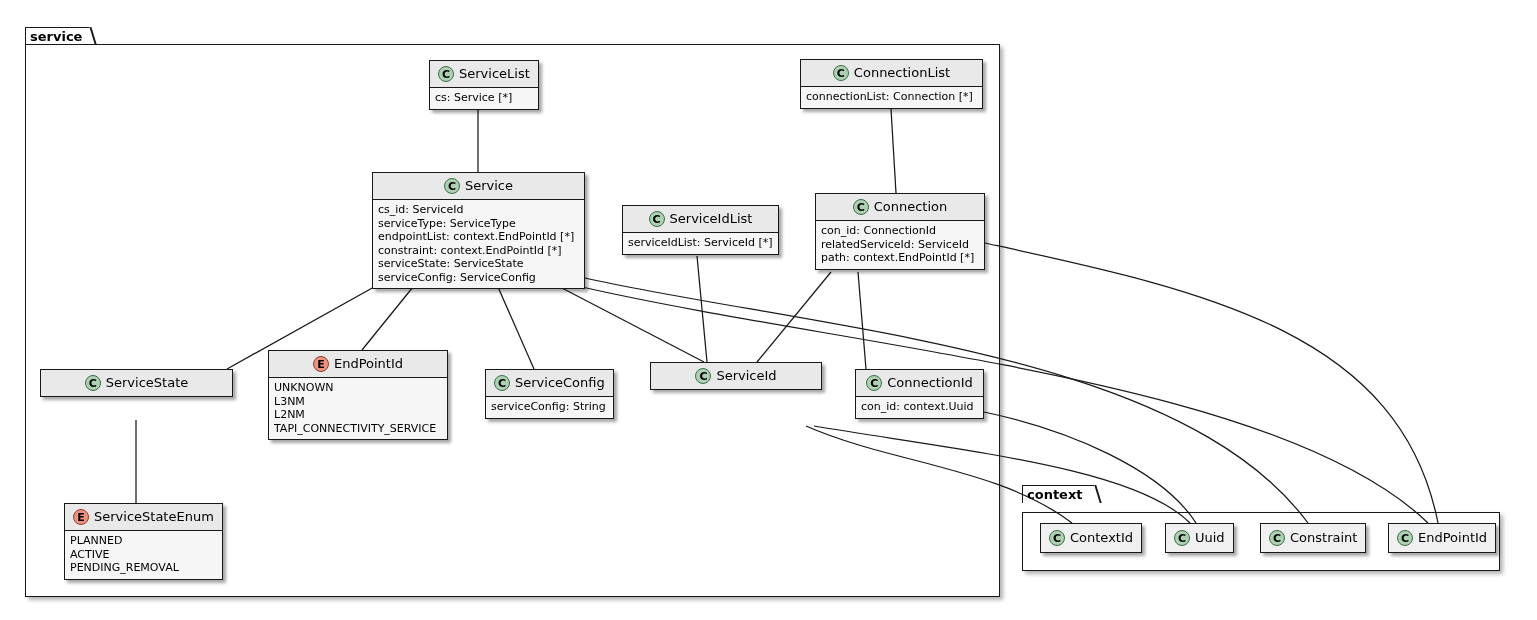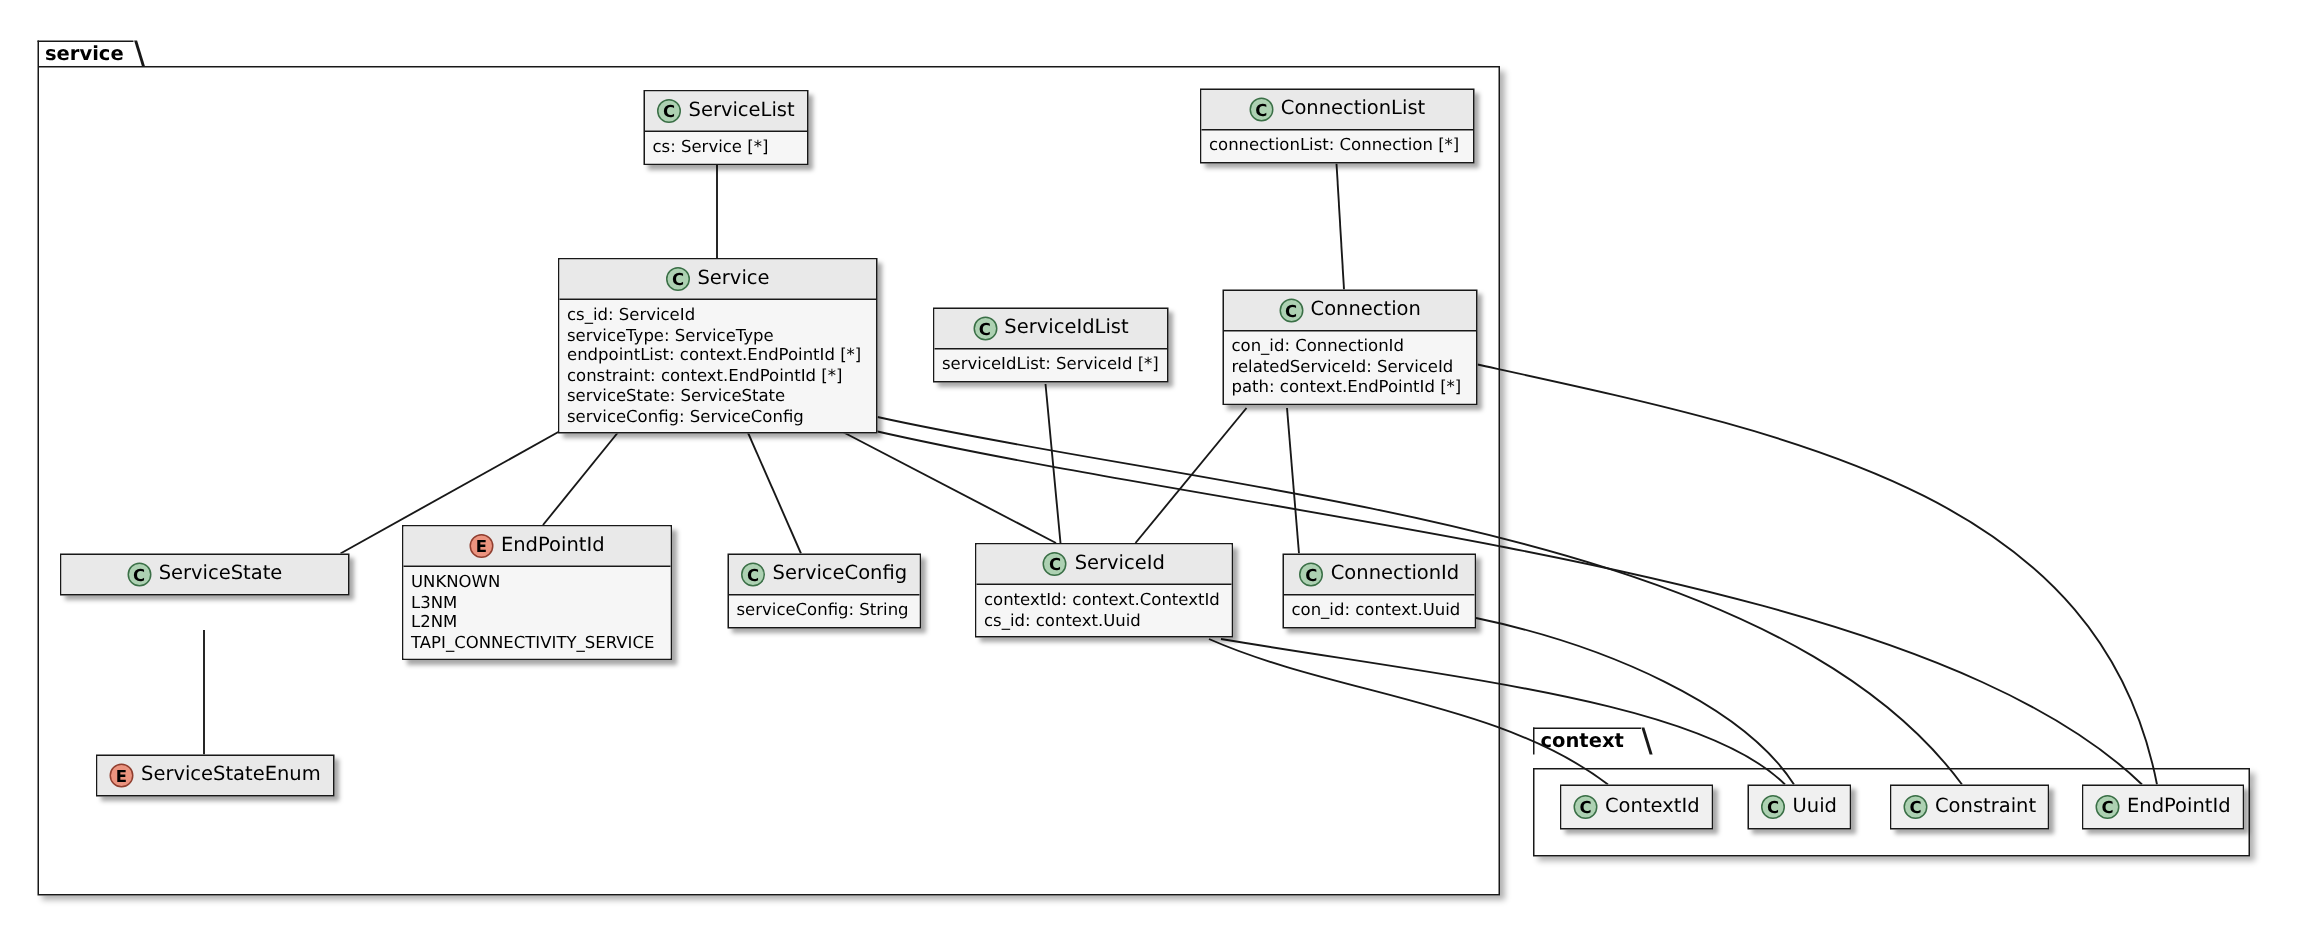--- a/index.html
+++ b/index.html
@@ -212,38 +212,39 @@
       </div>
       <div class="node-attrs">
         <div class="attr-line">serviceConfig: String</div>
       </div>
     </div>
     <div class="node" style="left: 650px; top: 362px; min-width: 172px;">
       <div class="node-header">
         <span class="spot C">C</span>
         <span class="node-title">ServiceId</span>
       </div>
-      <div class="node-attrs">
-        <div class="attr-line">contextId: context.ContextId</div>
-        <div class="attr-line">cs_id: context.Uuid</div>
-      </div>
     </div>
     <div class="node" style="left: 855px; top: 369px; min-width: 129px;">
       <div class="node-header">
         <span class="spot C">C</span>
         <span class="node-title">ConnectionId</span>
       </div>
       <div class="node-attrs">
         <div class="attr-line">con_id: context.Uuid</div>
       </div>
     </div>
     <div class="node" style="left: 64px; top: 503px; min-width: 146px;">
       <div class="node-header">
         <span class="spot E">E</span>
         <span class="node-title">ServiceStateEnum</span>
+      </div>
+      <div class="node-attrs">
+        <div class="attr-line">PLANNED</div>
+        <div class="attr-line">ACTIVE</div>
+        <div class="attr-line">PENDING_REMOVAL</div>
       </div>
     </div>
     <div class="node plain" style="left: 1040px; top: 523px; min-width: 93px;">
       <div class="node-header">
         <span class="spot C">C</span>
         <span class="node-title">ContextId</span>
       </div>
     </div>
     <div class="node plain" style="left: 1165px; top: 523px; min-width: 63px;">
       <div class="node-header">

